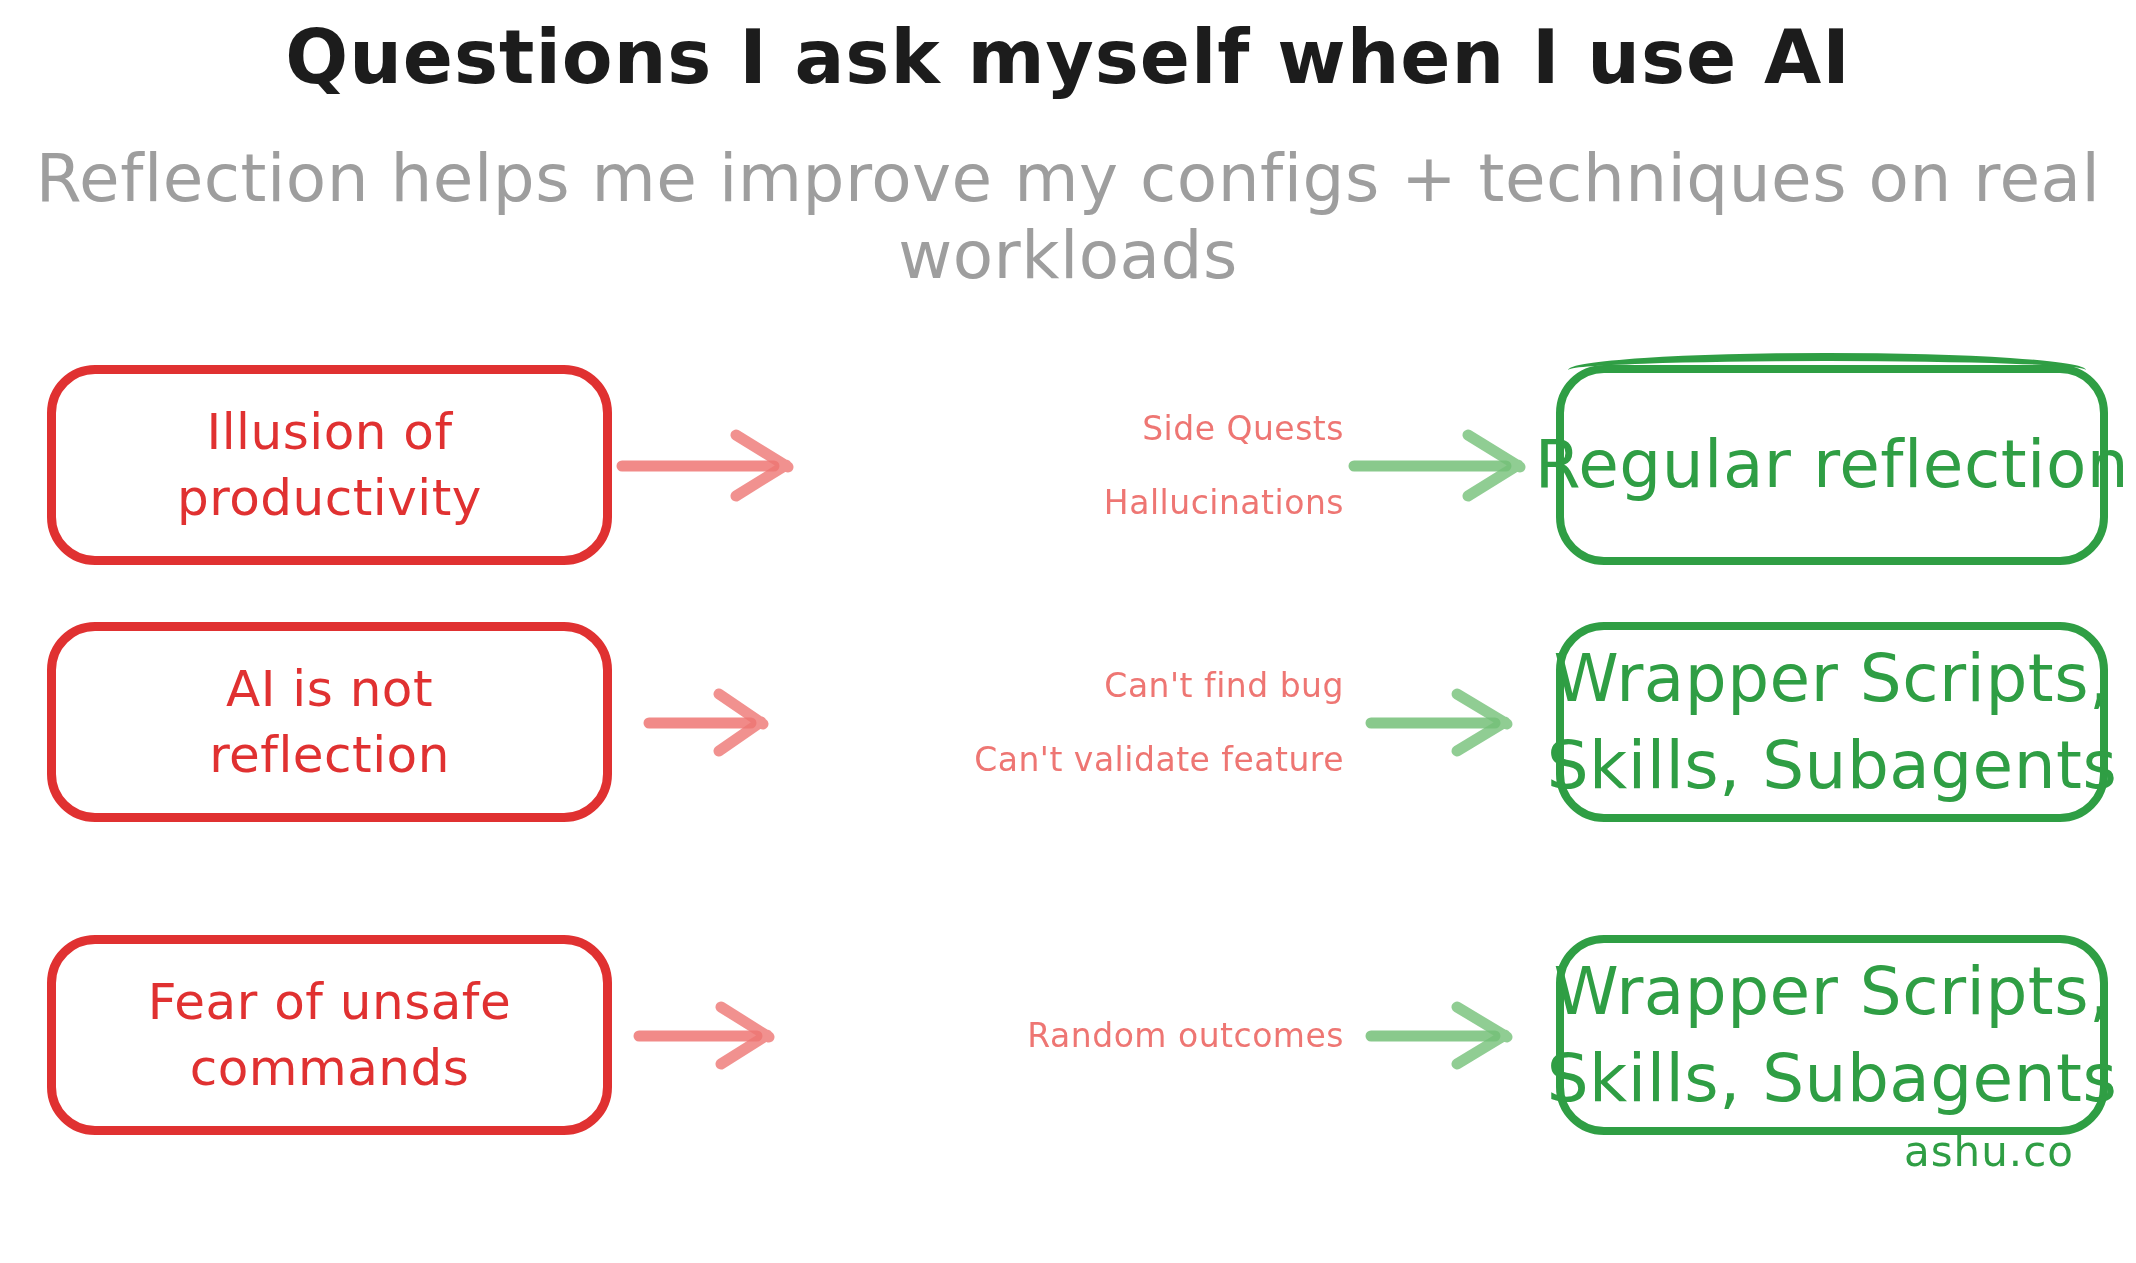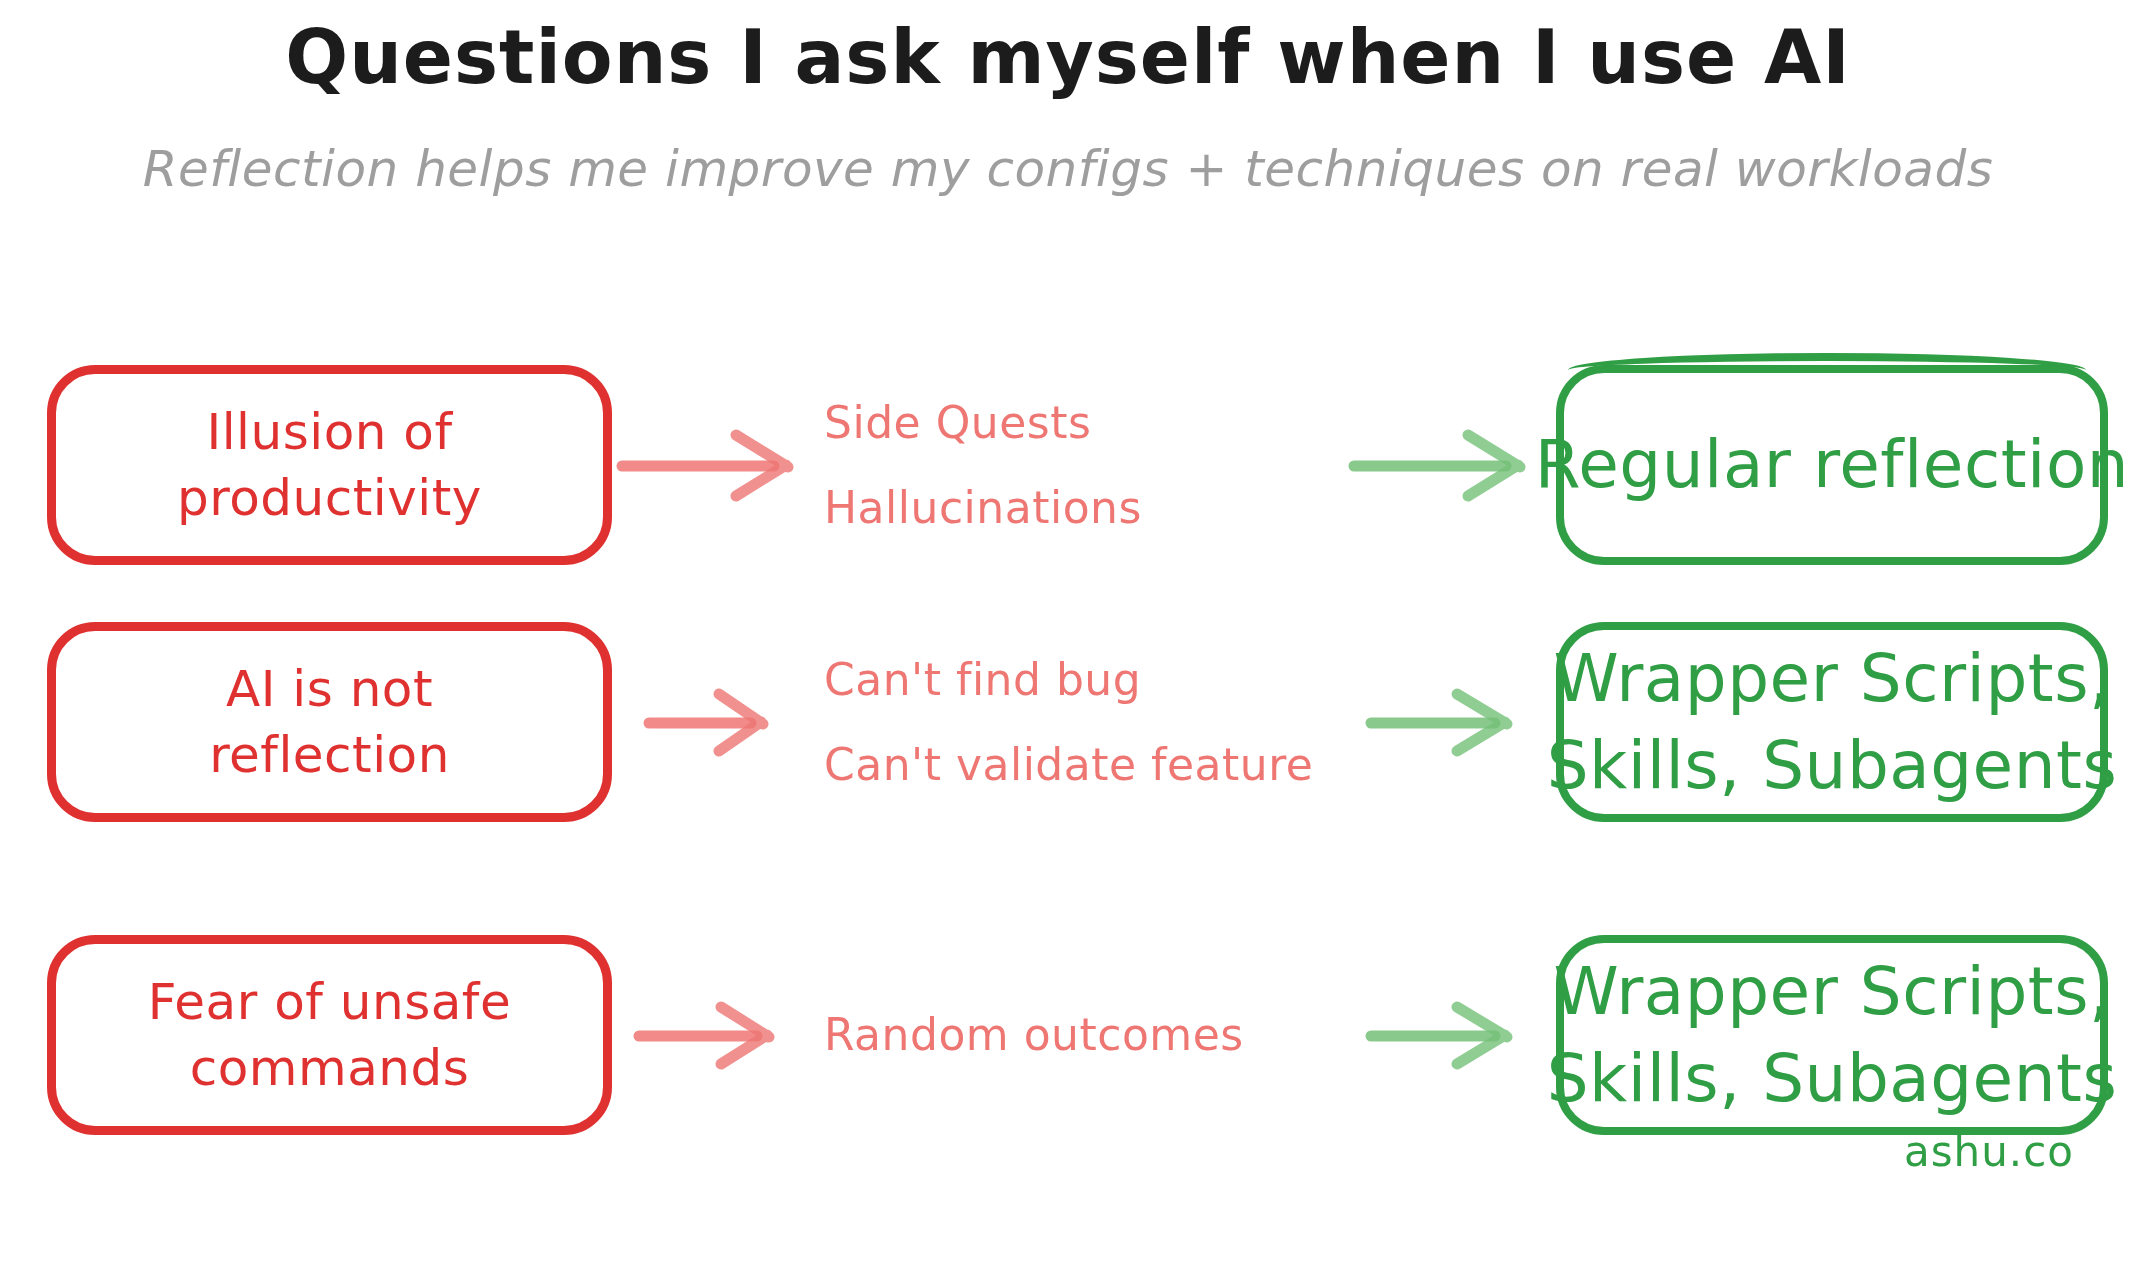--- a/index.html
+++ b/index.html
@@ -22,24 +22,23 @@
   .title{
     position:absolute;top:14px;left:0;right:0;
     text-align:center;
     font-size:74px;font-weight:700;
     letter-spacing:1px;
     color:var(--title-ink);
   }
   .subtitle{
     position:absolute;top:140px;left:0;right:0;
     text-align:center;
-    font-size:50px;font-weight:400;
+    font-size:66px;font-weight:400;
     letter-spacing:.5px;
     color:var(--subtitle-gray);
-    font-style:italic;
   }
   .row{
     position:absolute;left:35px;right:28px;height:200px;
     display:flex;align-items:center;padding-left:12px;
   }
   .row-1{top:365px;}
   .row-2{top:622px;}
   .row-3{top:935px;}
   .box{
     height:200px;
@@ -72,24 +71,24 @@
     height:26px;
     border-top:8px solid var(--solution-green);
     border-radius:50%;
   }
   .arrow-cell{
     flex:0 0 212px;
     display:flex;justify-content:center;align-items:center;
   }
   .symptoms{
     flex:1 1 auto;
-    display:flex;flex-direction:column;justify-content:center;align-items:flex-start;
+    display:flex;flex-direction:column;justify-content:center;align-items:flex-end;
     text-align:center;
     color:var(--symptom-salmon);
-    font-size:44px;font-weight:500;
+    font-size:33px;font-weight:500;
     letter-spacing:.5px;
     line-height:1.0;
   }
   .symptoms span{display:block;white-space:nowrap;}
   .symptoms span + span{margin-top:41px;}
   svg.arrow{display:block;}
   svg.arrow path{fill:none;stroke-linecap:round;stroke-linejoin:round;}
   svg.arrow.red path{stroke:var(--symptom-salmon);}
   svg.arrow.green path{stroke:var(--arrow-green);}
   svg.arrow .shaft{stroke-width:11;opacity:.85;}

